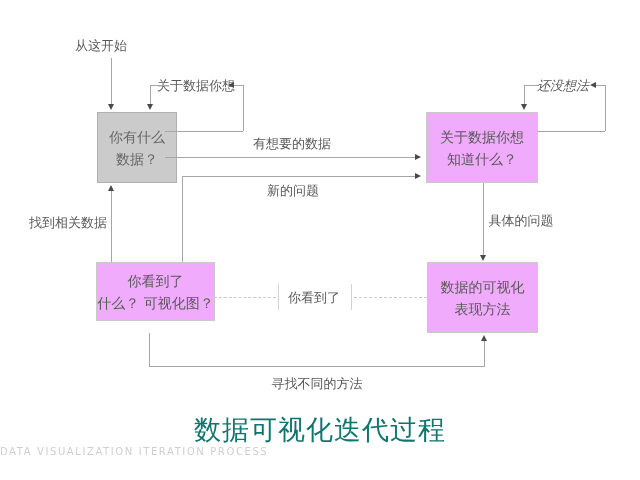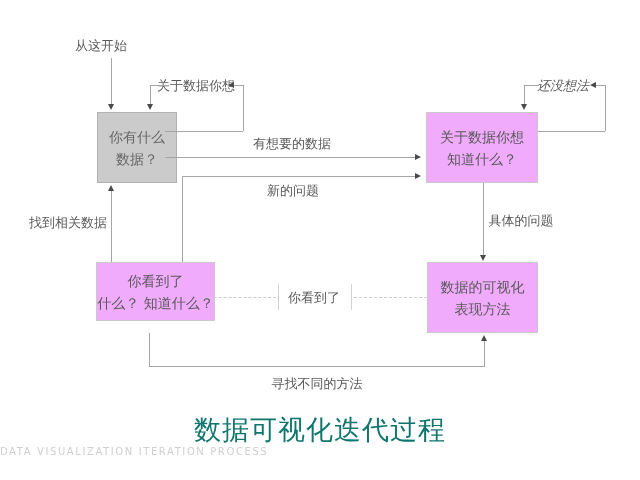--- a/index.html
+++ b/index.html
@@ -41,21 +41,21 @@
     <span>数据？</span>
   </div>
 
   <div class="box" style="left:426px;top:112px;width:112px;height:71px;">
     <span>关于数据你想</span>
     <span>知道什么？</span>
   </div>
 
   <div class="box" style="left:72px;top:262px;width:119px;height:59px;margin-left:24px;">
     <span>你看到了</span>
-    <span>什么？ 知道什么？</span>
+    <span>什么？ 可视化图？</span>
   </div>
 
   <div class="box" style="left:427px;top:262px;width:111px;height:71px;text-align:center;">
     <span>数据的可视化</span>
     <span>表现方法</span>
   </div>
 
   <div class="lbl" style="left:101px;top:39px;">从这开始</div>
   <div class="lbl" style="left:196px;top:79px;">关于数据你想</div>
   <div class="lbl" style="left:563px;top:79px;font-style:italic;">还没想法</div>

